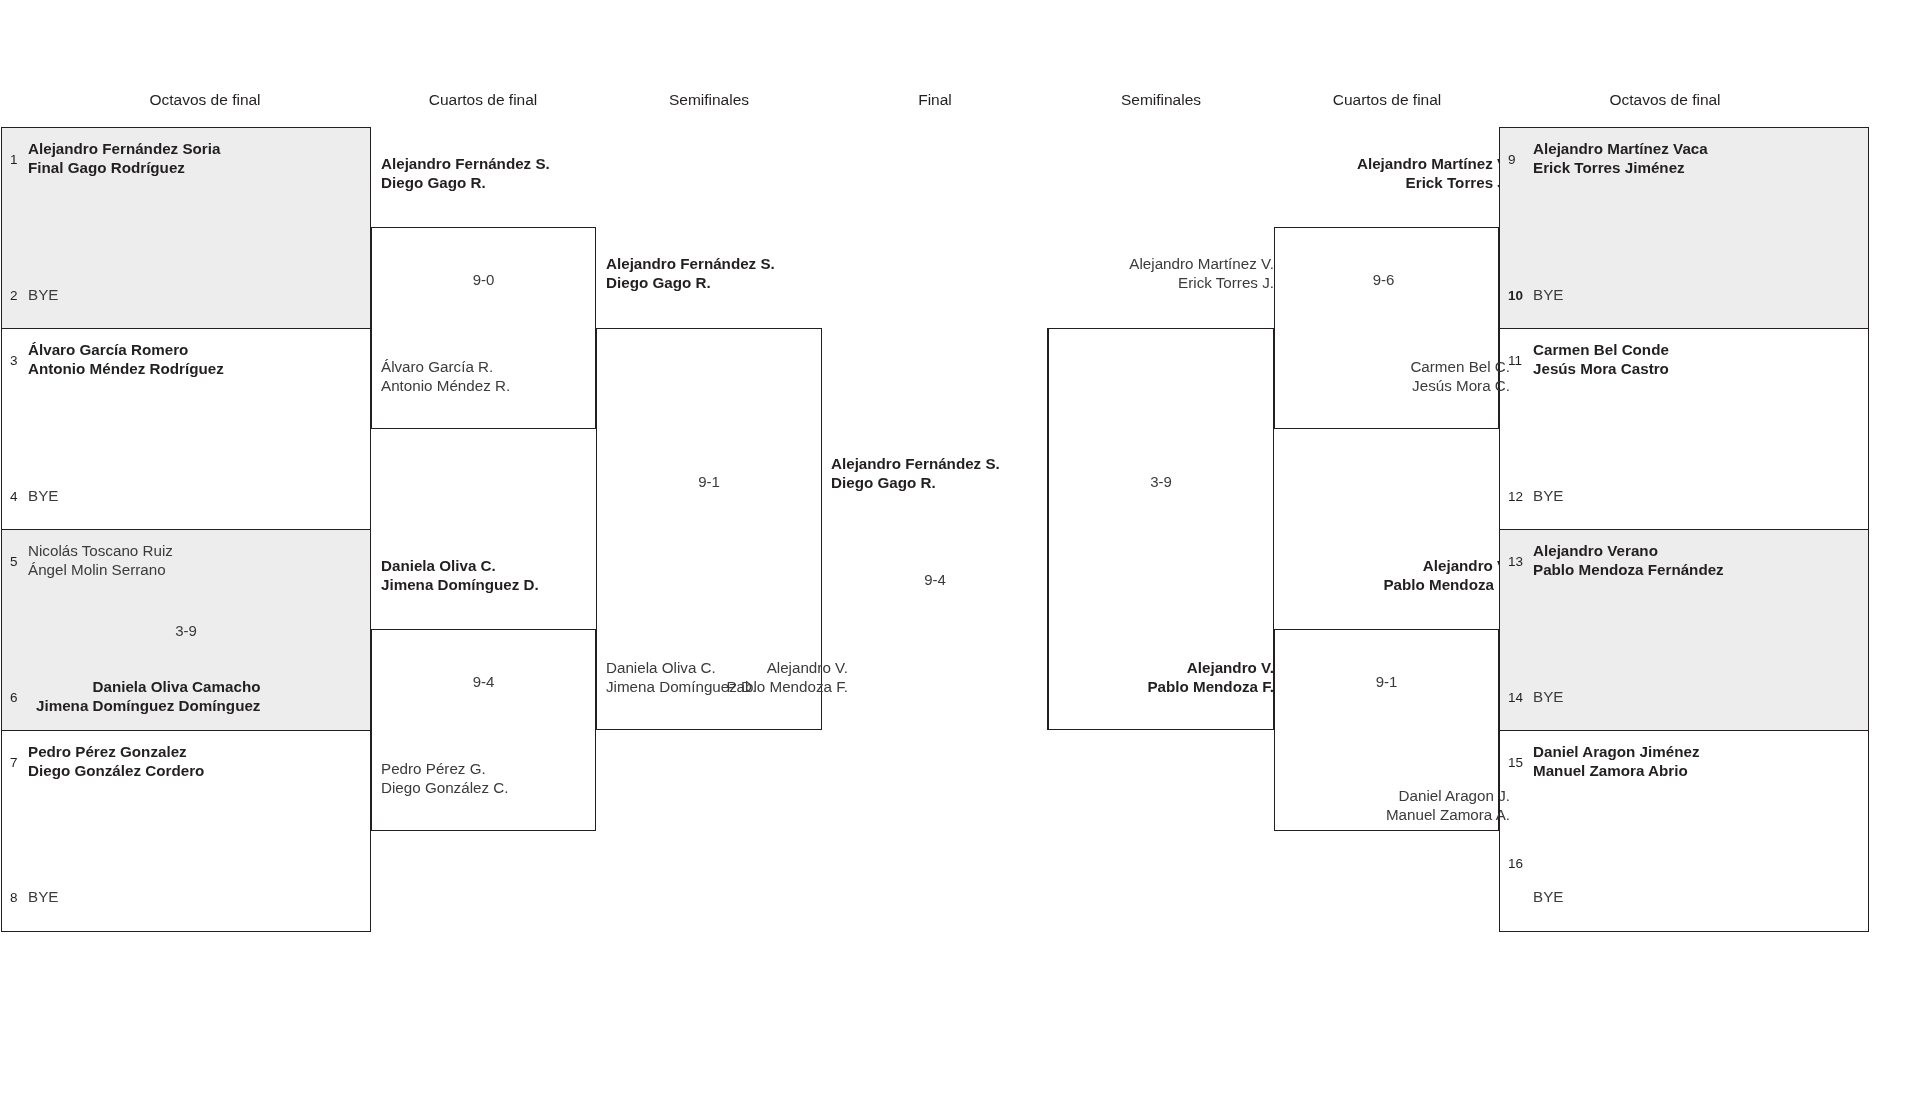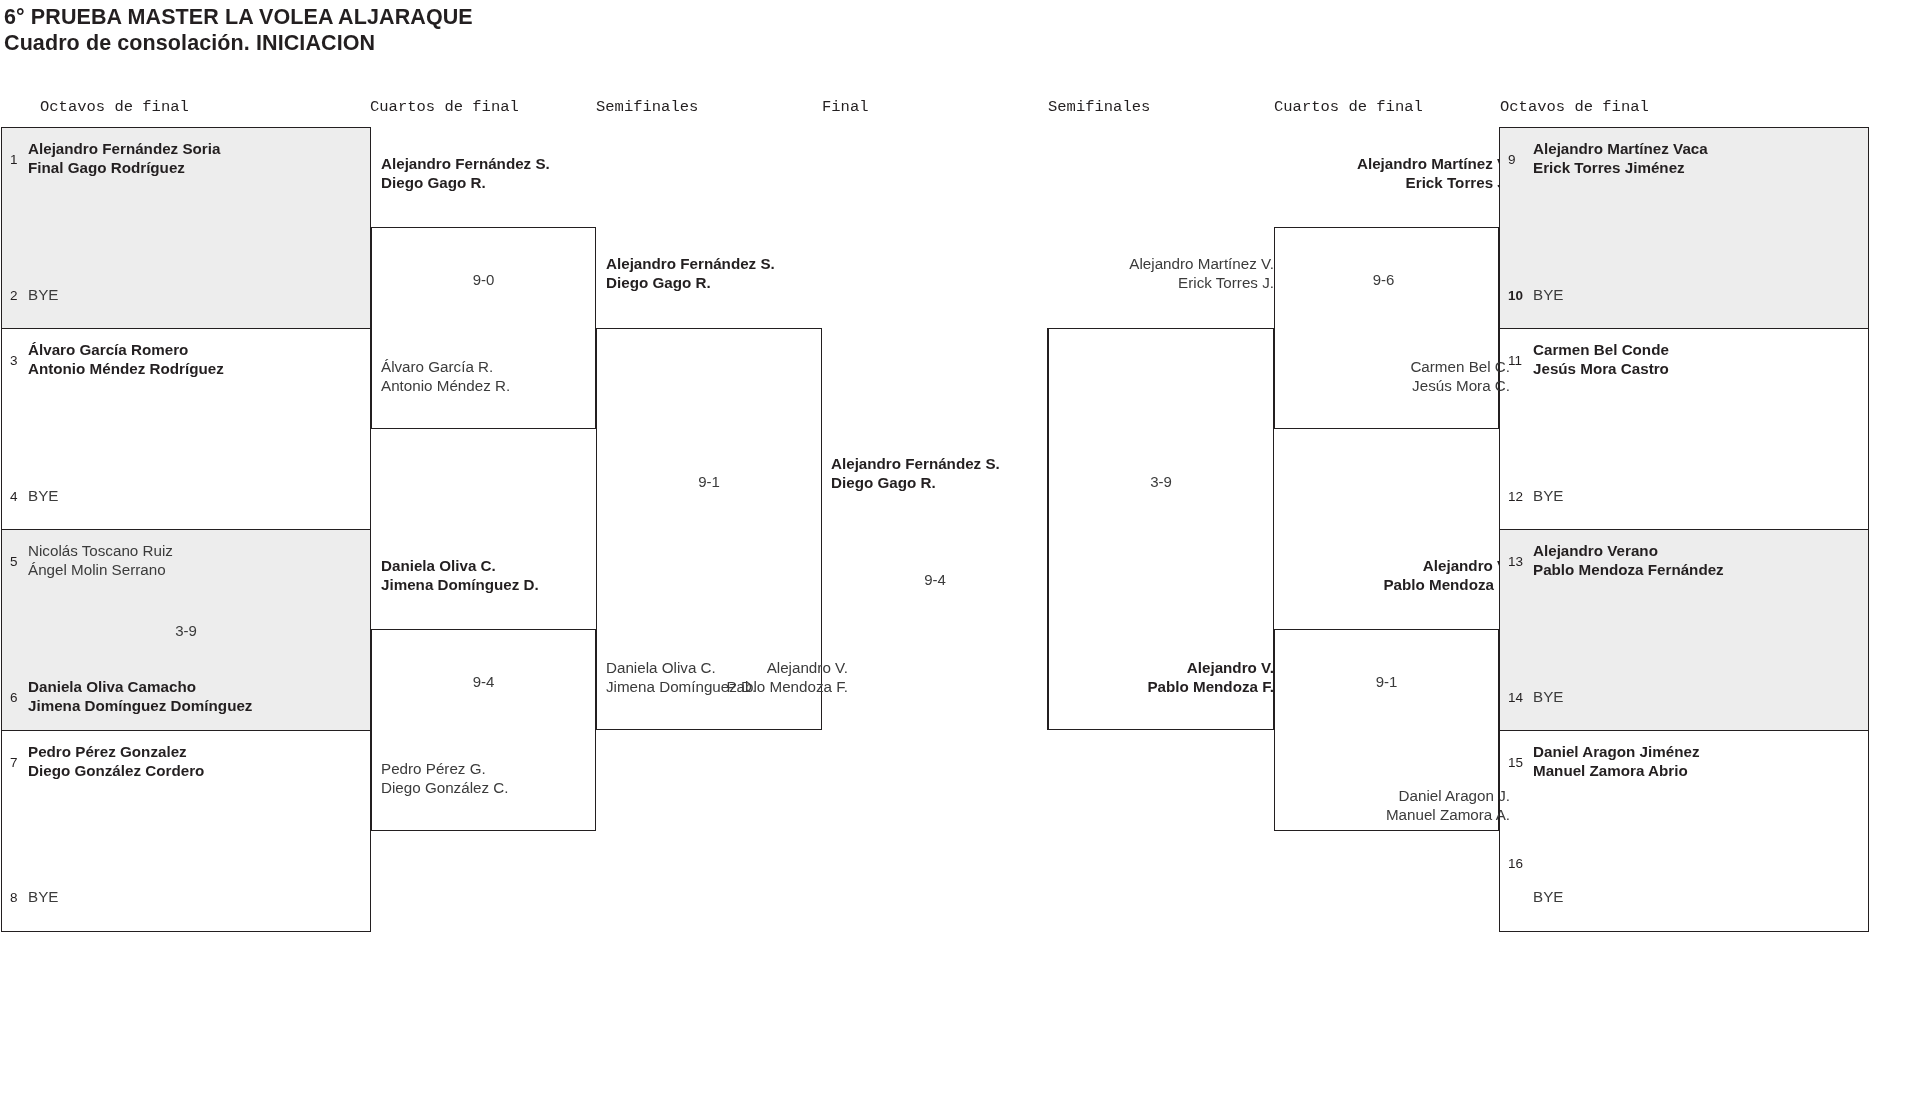--- a/index.html
+++ b/index.html
@@ -13,23 +13,23 @@
   }
   
   #header{position:absolute;left:0;top:0;width:1920px;height:95px;}
   #title-block{position:absolute;left:4px;top:4px;}
   .title-line{font-size:21.5px;font-weight:bold;line-height:26px;letter-spacing:.1px;white-space:nowrap;}
   #logo{position:absolute;right:42px;top:6px;width:230px;height:56px;}
   #logo svg{display:block;}
 
   
   .round-head{
-    position:absolute;top:98px;
+    position:absolute;top:91px;
     font-size:15.5px;font-weight:normal;color:#231f20;
-    white-space:nowrap;font-family:Liberation Mono, monospace;
+    text-align:center;white-space:nowrap;
   }
 
   
   #bracket{position:absolute;left:0;top:0;width:1920px;height:1100px;}
 
   .box{position:absolute;box-sizing:border-box;border:1px solid #231f20;}
   .fill-gray{position:absolute;background:#ededed;}
 
   
   .tm{position:absolute;font-size:15.2px;line-height:18.6px;white-space:nowrap;}
@@ -38,24 +38,20 @@
   .tm.bye{font-weight:normal;color:#3b3b3b;}
   .tm.r{text-align:right;}
   .seed{position:absolute;font-size:13.5px;color:#231f20;font-weight:normal;}
   .score{position:absolute;font-size:15px;color:#3b3b3b;white-space:nowrap;text-align:center;}
   .nm{display:block;}
 </style>
 </head>
 <body>
 
 <div id="header">
-  <div id="title-block">
-    <div class="title-line">6° PRUEBA MASTER LA VOLEA ALJARAQUE</div>
-    <div class="title-line">Cuadro de consolación. INICIACION</div>
-  </div>
 </div>
 
 <div class="round-head" style="left:40px;width:330px;">Octavos de final</div>
 <div class="round-head" style="left:370px;width:226px;">Cuartos de final</div>
 <div class="round-head" style="left:596px;width:226px;">Semifinales</div>
 <div class="round-head" style="left:822px;width:226px;">Final</div>
 <div class="round-head" style="left:1048px;width:226px;">Semifinales</div>
 <div class="round-head" style="left:1274px;width:226px;">Cuartos de final</div>
 <div class="round-head" style="left:1500px;width:330px;">Octavos de final</div>
 
@@ -93,21 +89,21 @@
 
   <div class="seed" style="left:10px;top:554px;">5</div>
   <div class="tm lose" style="left:28px;top:542px;">
     <span class="nm">Nicolás Toscano Ruiz</span>
     <span class="nm">Ángel Molin Serrano</span>
   </div>
 
   <div class="score" style="left:1px;top:622px;width:370px;">3-9</div>
 
   <div class="seed" style="left:10px;top:690px;">6</div>
-  <div class="tm win" style="left:28px;top:678px;">
+  <div class="tm win" style="left:36px;top:678px;text-align:right;">
     <span class="nm">Daniela Oliva Camacho</span>
     <span class="nm">Jimena Domínguez Domínguez</span>
   </div>
 
   <div class="seed" style="left:10px;top:755px;">7</div>
   <div class="tm win" style="left:28px;top:743px;">
     <span class="nm">Pedro Pérez Gonzalez</span>
     <span class="nm">Diego González Cordero</span>
   </div>
 

